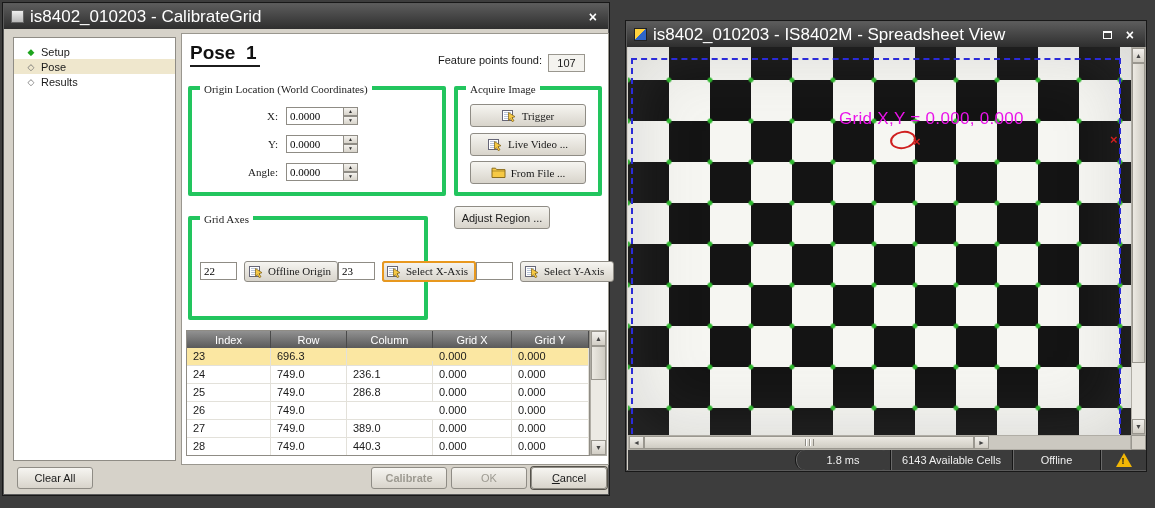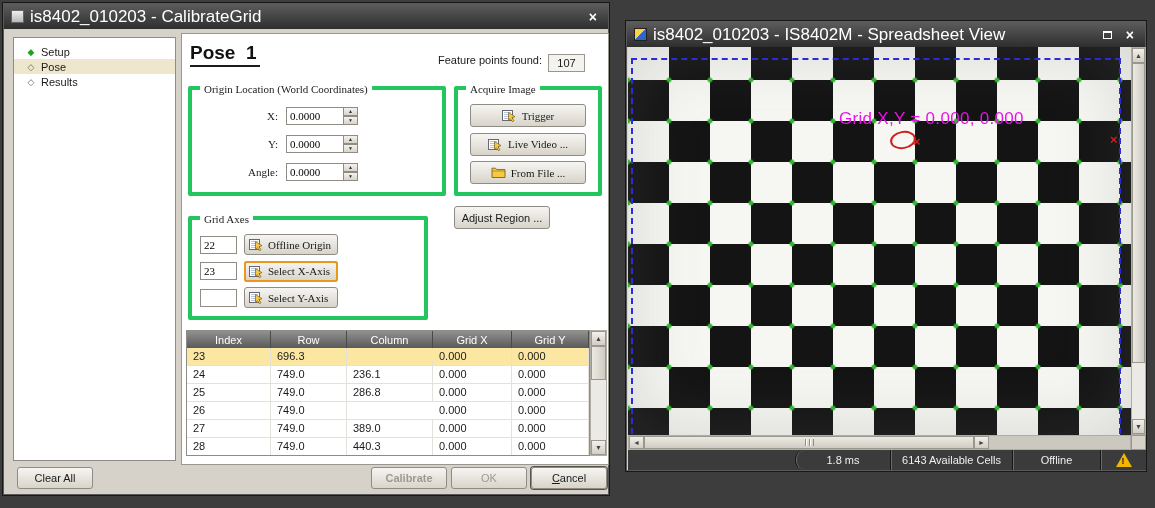--- a/index.html
+++ b/index.html
@@ -48,21 +48,21 @@
   .field-input { width:58px; height:18px; border:1px solid #8f8c85; font:inherit; padding:0 3px; background:#fff; }
   .spin { width:14px; height:18px; display:inline-flex; flex-direction:column; }
   .spin-btn { flex:1; font-size:5px; line-height:8px; text-align:center; background:linear-gradient(#f4f2ee,#d8d4cb);
     border:1px solid #8f8c85; border-left:none; color:#333; overflow:hidden; }
 
   .btn { background:linear-gradient(#f6f5f1,#d8d4cb); border:1px solid #8f8c85; border-radius:3px; font:inherit; color:#1a1a1a; cursor:default; }
   .acquire-buttons { position:absolute; top:14px; bottom:8px; left:10px; right:10px; display:flex; flex-direction:column; justify-content:space-between; align-items:center; }
   .icon-btn { width:116px; height:23px; display:flex; align-items:center; justify-content:center; gap:5px; }
   .adjust-region { position:absolute; left:272px; top:172px; width:96px; height:23px; }
 
-  .axes-rows { position:absolute; top:14px; bottom:8px; left:8px; right:8px; display:flex; flex-direction:column; justify-content:space-between; }
+  .axes-rows { position:absolute; top:14px; bottom:8px; left:8px; right:8px; display:flex; flex-direction:row; justify-content:space-between; }
   .axes-row { display:flex; align-items:center; gap:7px; }
   .axes-input { width:37px; height:18px; border:1px solid #8f8c85; font:inherit; padding:0 3px; background:#fff; }
   .axes-btn { width:94px; height:21px; display:flex; align-items:center; gap:4px; padding-left:4px; }
   .axes-btn.active { outline:2px solid #e8981e; outline-offset:-2px; }
 
   
   .grid-table { position:absolute; left:4px; top:296px; width:404px; height:126px; border:1px solid #8f8c85; overflow:hidden; background:#fff; }
   .gt-header { display:flex; height:17px; background:linear-gradient(#919191,#5a5a5a); color:#fff; }
   .gt-hcell { display:flex; align-items:center; justify-content:center; border-right:1px solid #4a4a4a; overflow:hidden; }
   .gt-row { display:flex; height:18px; border-bottom:1px solid #e3e1da; background:#fff; }

